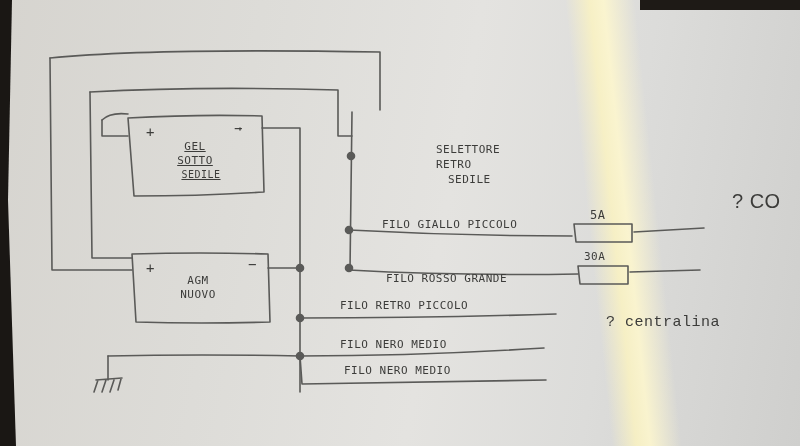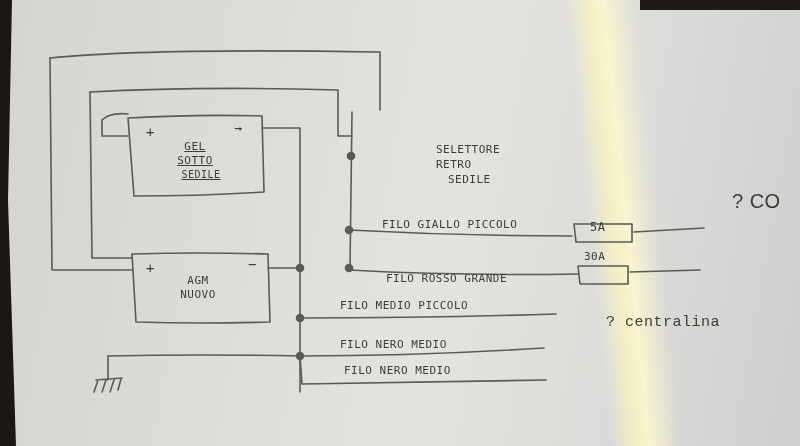--- a/index.html
+++ b/index.html
@@ -91,21 +91,21 @@
 </div>
 
 <div class="label" style="left:390px;top:142px;font-size:11px;line-height:15px;margin-left:46px;">
   <div>SELETTORE</div>
   <div>RETRO</div>
   <div style="margin-left:12px;">SEDILE</div>
 </div>
 
 <div class="label hand" style="left:382px;top:218px;font-size:11px;">FILO GIALLO PICCOLO</div>
 <div class="label hand" style="left:386px;top:256px;font-size:11px;margin-top:16px;">FILO ROSSO GRANDE</div>
-<div class="label hand" style="left:340px;top:299px;font-size:11px;">FILO MEDIO PICCOLO</div>
+<div class="label hand" style="left:340px;top:299px;font-size:11px;">FILO RETRO PICCOLO</div>
 <div class="label hand" style="left:340px;top:338px;font-size:11px;">FILO NERO MEDIO</div>
 <div class="label hand" style="left:344px;top:364px;font-size:11px;">FILO NERO MEDIO</div>
 
-<div class="label hand" style="left:590px;top:208px;font-size:12px;margin-top:12px;">5A</div>
+<div class="label hand" style="left:590px;top:208px;font-size:12px;">5A</div>
 <div class="label hand" style="left:584px;top:250px;font-size:11px;text-align:right;">30A</div>
 
 <div class="label" style="left:732px;top:190px;font-size:20px;font-family:Liberation Sans, sans-serif;">? CO</div>
 <div class="label" style="left:606px;top:314px;font-size:15px;font-family:Liberation Mono, monospace;">? centralina</div>
 
 </body></html>

